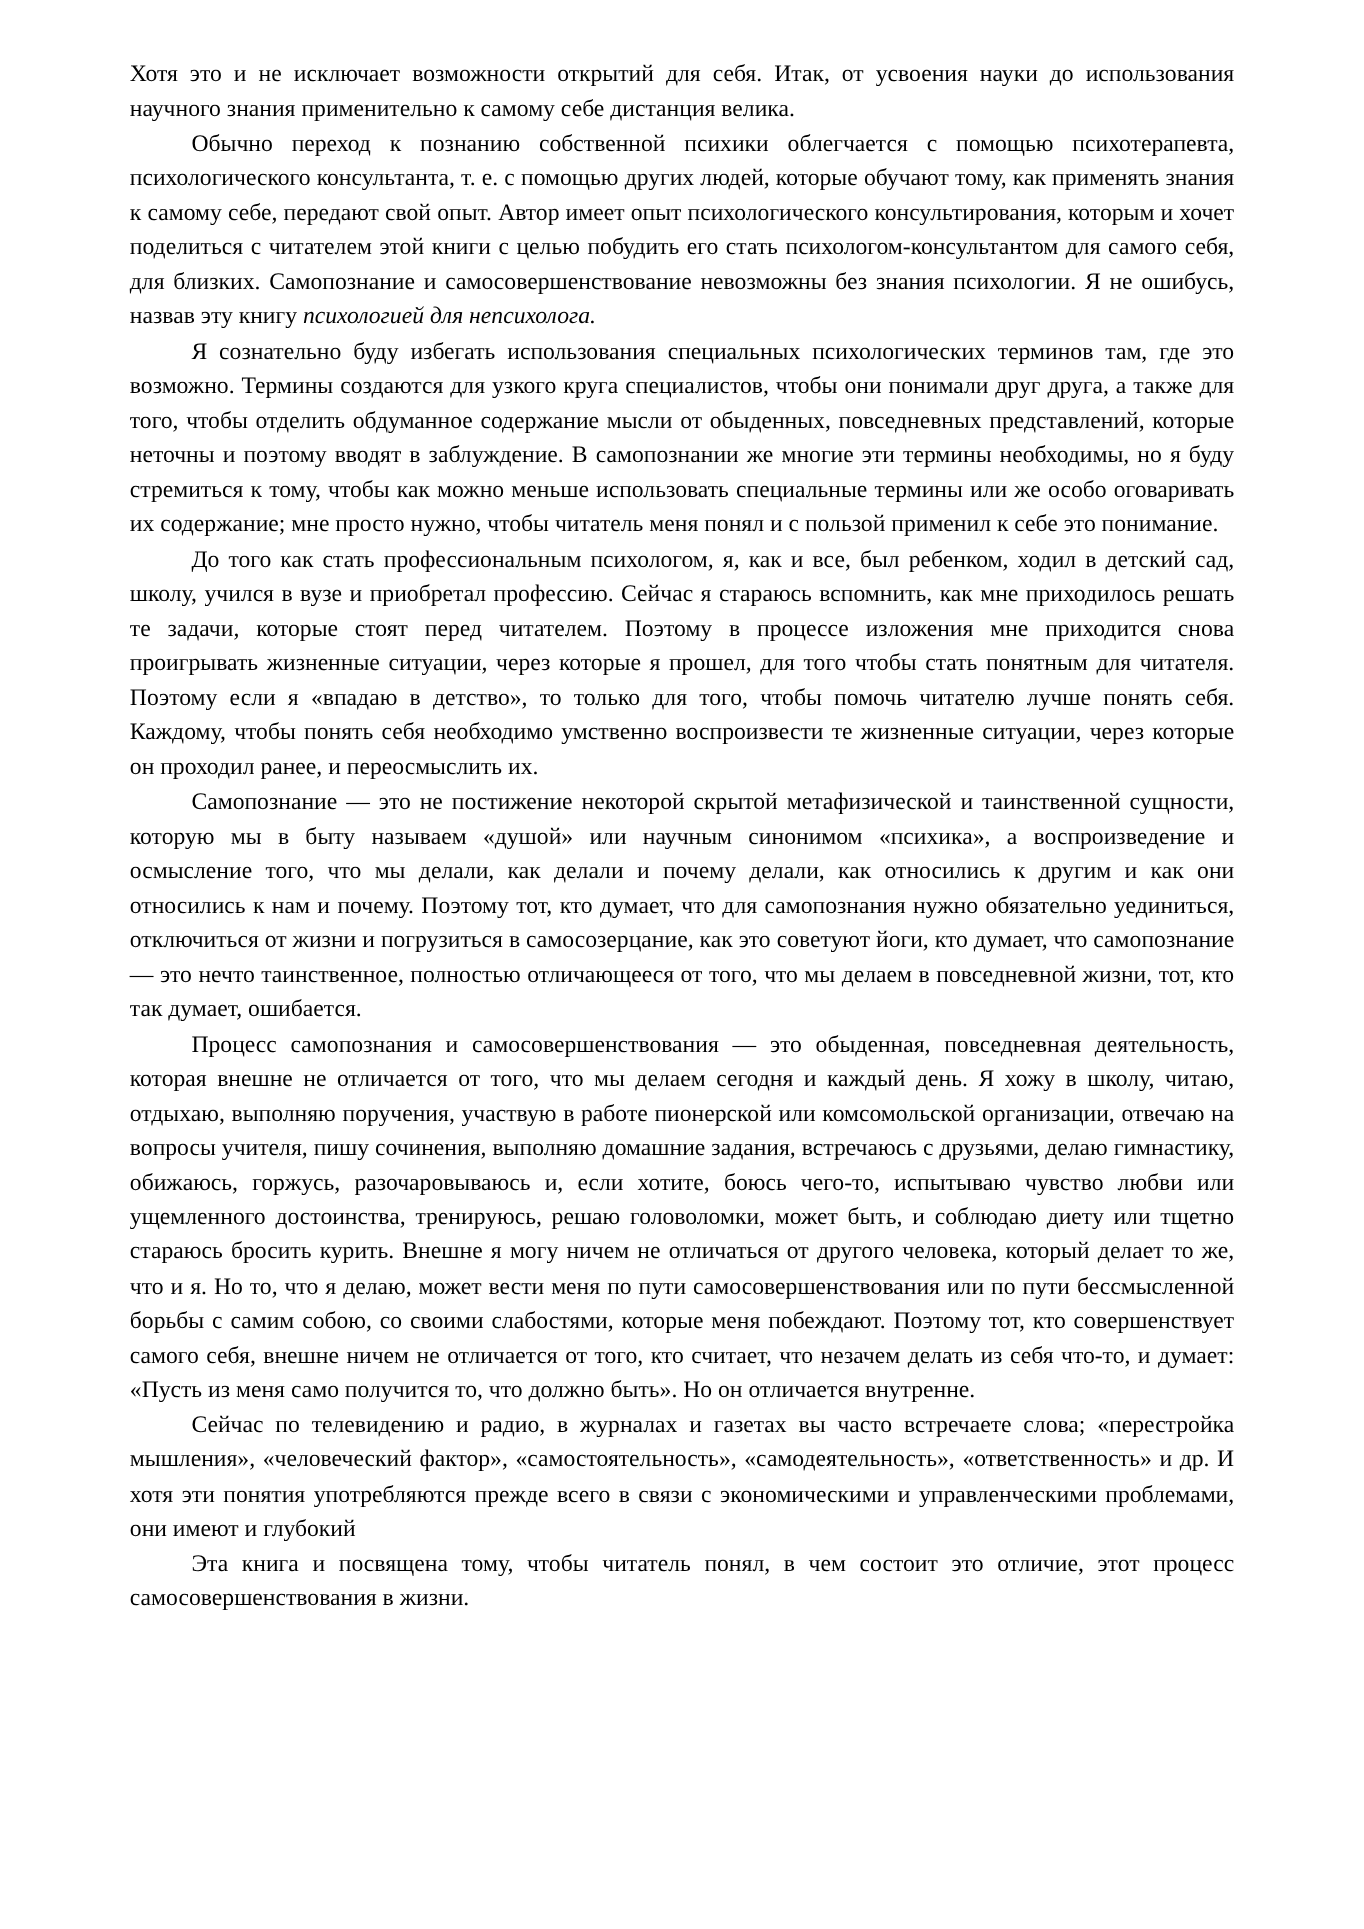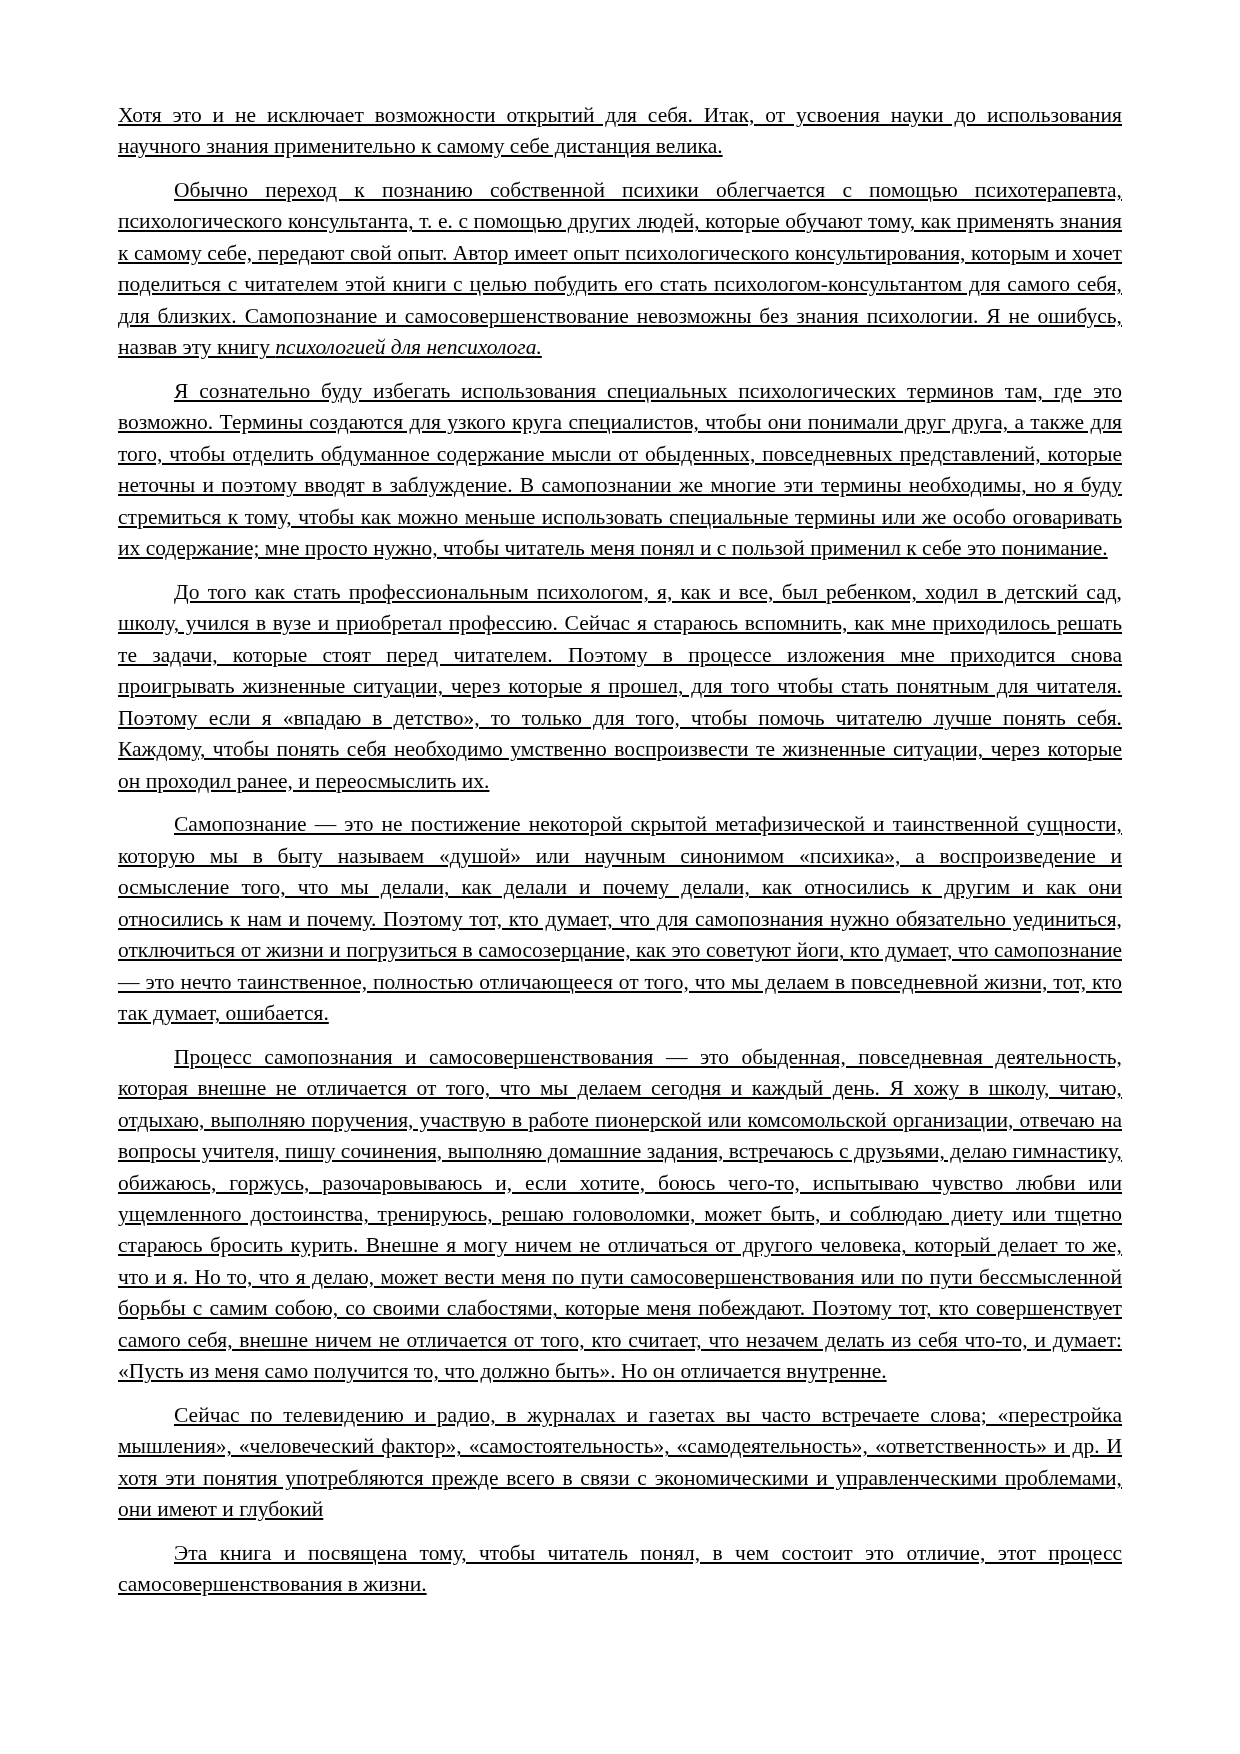--- a/index.html
+++ b/index.html
@@ -10,42 +10,41 @@
   body {
     width: 1240px;
     min-height: 1754px;
     font-family: "Liberation Serif", serif;
     color: #000000;
   }
   .page {
     width: 1240px;
     min-height: 1754px;
     box-sizing: border-box;
-    padding: 100px 118px 60px 118px;
+    padding: 52px 118px 60px 118px;
     position: relative;
-    text-decoration: underline;
   }
   .doc-body {
     font-size: 21.5px;
     line-height: 1.465;
     text-align: justify;
     text-justify: inter-word;
     -webkit-hyphens: none;
     hyphens: none;
   }
   .doc-body p {
     margin: 0;
     padding: 0;
     text-indent: 0;
   }
   .doc-body p.indent {
     text-indent: 56px;
   }
   .doc-body p + p {
-    margin-top: 12px;
+    margin-top: 0;
   }
   .ital {
     font-style: italic;
   }
 </style>
 </head>
 <body>
 
 <div class="page">
   <div class="doc-body">

